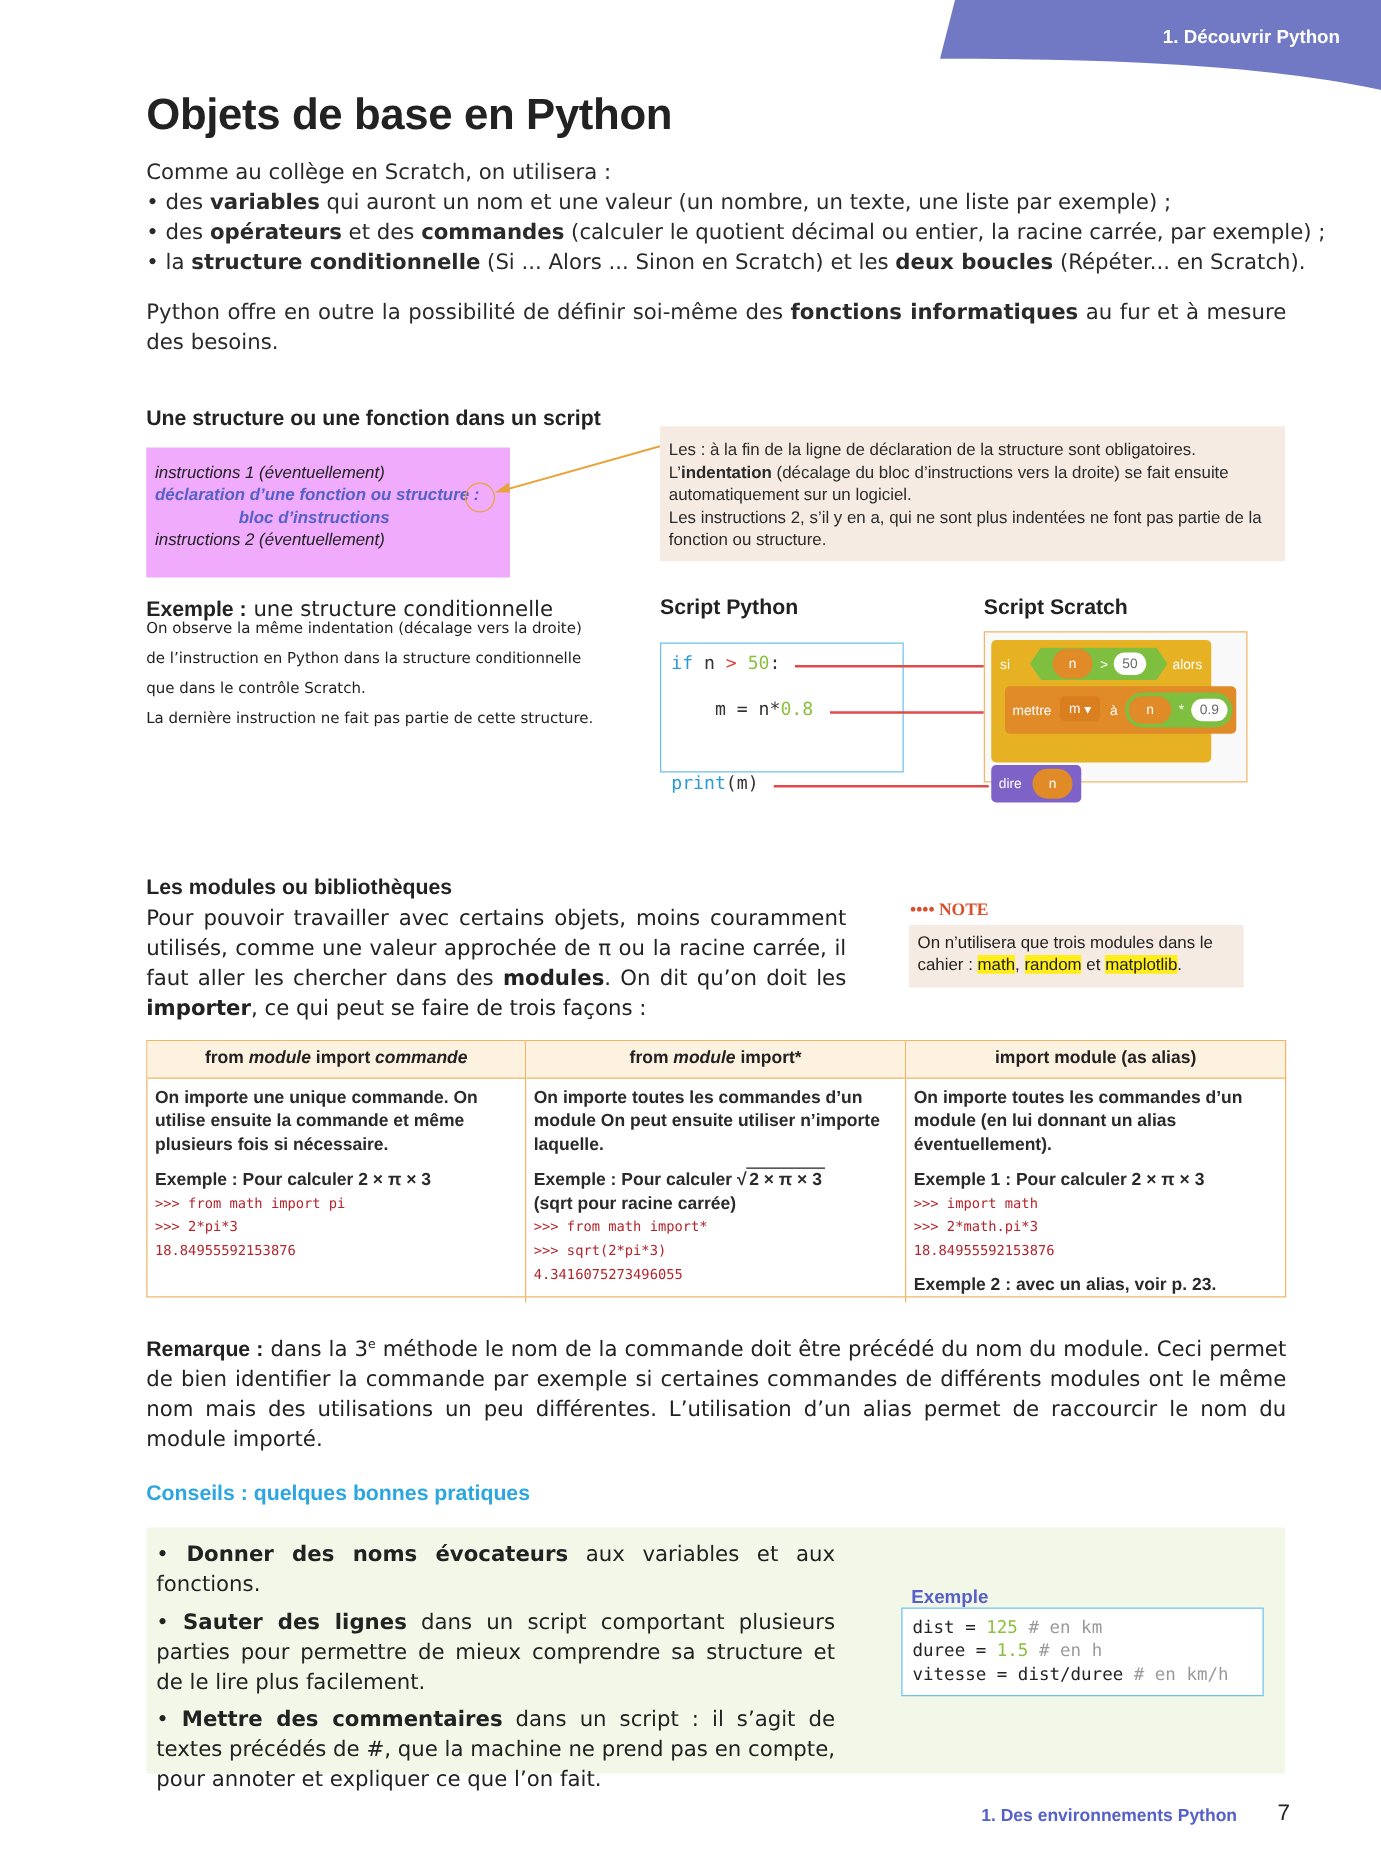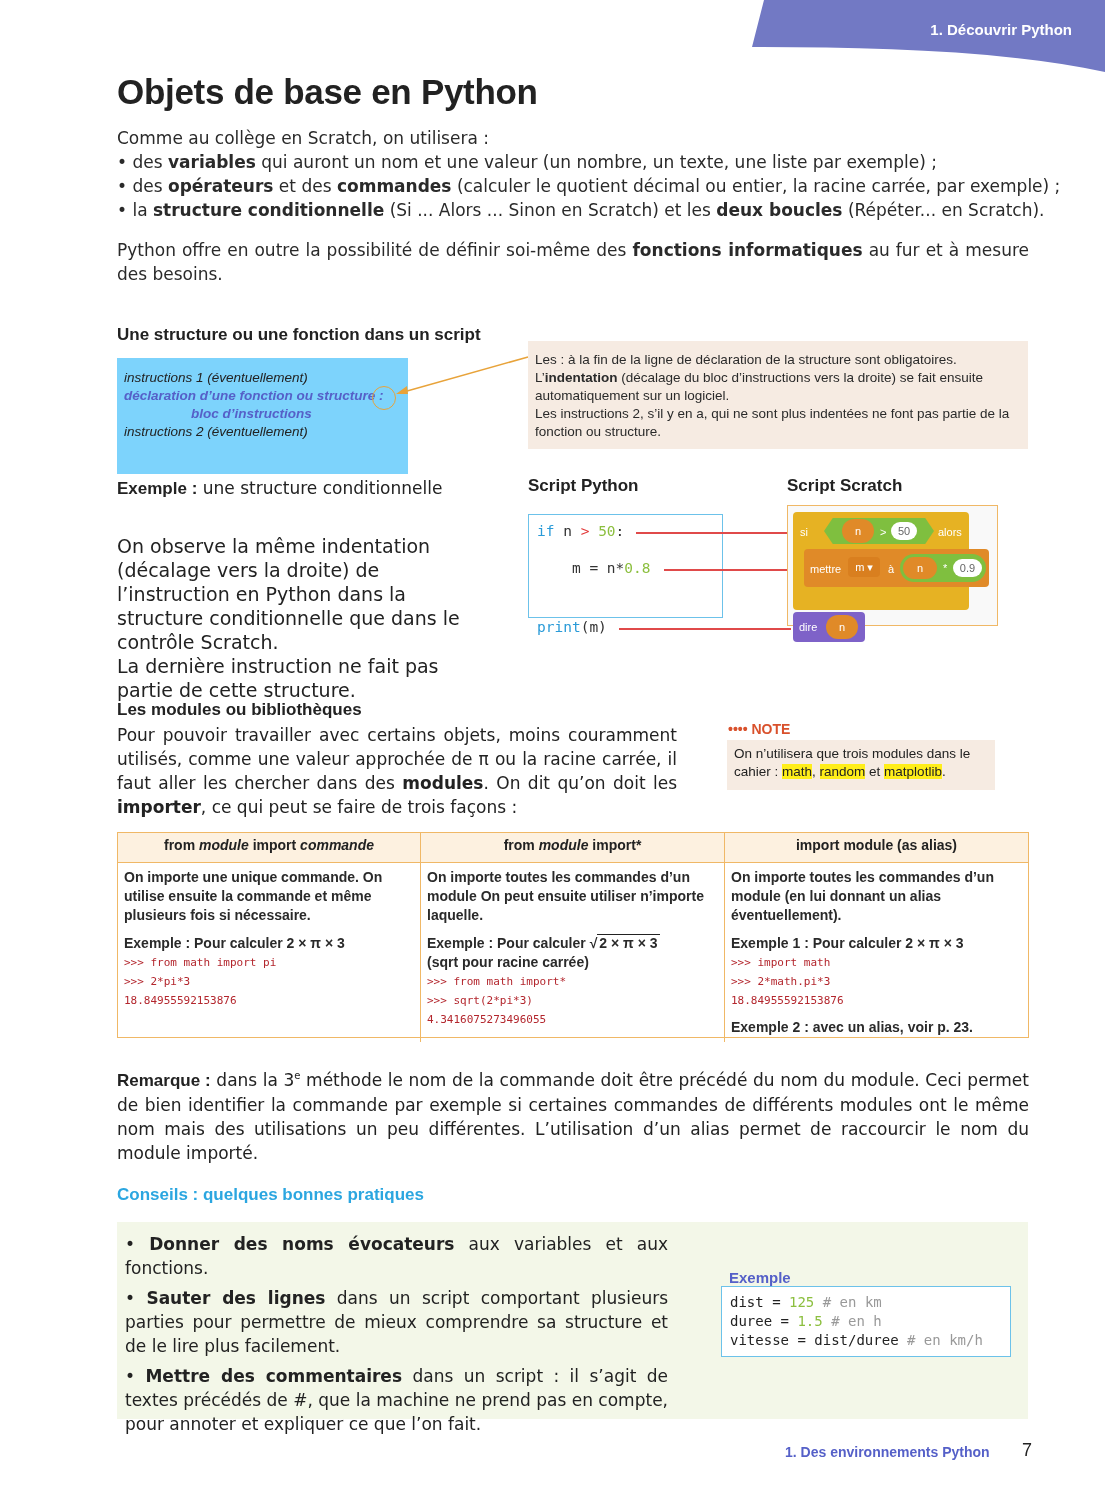--- a/index.html
+++ b/index.html
@@ -16,51 +16,51 @@
   #page-title { left: 117px; top: 72px; font-size: 35px; font-weight: bold; font-family: "Liberation Sans", sans-serif; color: #222; letter-spacing: -0.3px; }
 
   .body-text { font-size: 17px; line-height: 24px; color: #2a2a2a; }
   #intro { left: 117px; top: 126px; width: 912px; }
   #intro p { white-space: nowrap; }
   #intro2 { left: 117px; top: 238px; width: 912px; text-align: justify; }
 
   .h2 { font-weight: bold; font-size: 17px; color: #222; font-family: "Liberation Sans", sans-serif; }
   #struct-heading { left: 117px; top: 325px; }
 
-  #struct-box { left: 117px; top: 358px; width: 291px; height: 116px; background: #7dd3fc; padding: 11px 7px; font-family: "Liberation Sans", sans-serif; font-size: 13.5px; line-height: 18px; font-style: italic; }
+  #struct-box { left: 117px; top: 358px; width: 291px; height: 104px; background: #f0abfc; padding: 11px 7px; font-family: "Liberation Sans", sans-serif; font-size: 13.5px; line-height: 18px; font-style: italic; }
   #struct-box .blue { color: #5560c8; font-weight: bold; }
   #struct-box .indent { padding-left: 67px; }
   #colon-circle { left: 372px; top: 386px; width: 24px; height: 24px; border: 1.5px solid #e8a33a; border-radius: 50%; }
   #arrow-svg { left: 390px; top: 355px; width: 140px; height: 45px; }
 
   #note-box-struct { left: 528px; top: 341px; width: 500px; height: 108px; background: #f6ebe2; padding: 10px 7px; font-family: "Liberation Sans", sans-serif; font-size: 13.5px; line-height: 18px; color: #2a2a2a; }
 
   #example-heading { left: 117px; top: 478px; font-size: 17px; }
-  #example-text { left: 117px; top: 534px; width: 360px; font-size: 19px; line-height: 24px; }
+  #example-text { left: 117px; top: 490px; width: 360px; font-size: 12px; line-height: 24px; }
 
   #py-heading { left: 528px; top: 476px; }
   #scratch-heading { left: 787px; top: 476px; }
 
   #py-box { left: 528px; top: 514px; width: 195px; height: 104px; border: 1.5px solid #6cc2ea; font-family: "DejaVu Sans Mono", monospace; font-size: 14.5px; color: #333; }
   #py-box .line { position: absolute; left: 8px; white-space: pre; }
   .kw { color: #2a9bd8; }
   .op { color: #e23a3a; }
   .num { color: #8cbf3f; }
   .cmt { color: #999; }
 
   .connector { height: 1.5px; background: #e04a4a; }
 
   #scratch-box { left: 787px; top: 505px; width: 211px; height: 121px; border: 1.5px solid #f0b866; background: #f9f9f9; }
   .sblock { position: absolute; font-family: "Liberation Sans", sans-serif; color: #fff; font-size: 11px; }
   .pill { position: absolute; border-radius: 14px; display: flex; align-items: center; justify-content: center; font-family: "Liberation Sans", sans-serif; font-size: 11px; }
 
   #modules-heading { left: 117px; top: 700px; }
   #modules-text { left: 117px; top: 723px; width: 560px; font-size: 17px; line-height: 24px; text-align: justify; }
 
-  #note-label { left: 728px; top: 721px; color: #d9512c; font-weight: bold; font-size: 14px; font-family: Liberation Sans, sans-serif; }
+  #note-label { left: 728px; top: 721px; color: #d9512c; font-weight: bold; font-size: 14px; font-family: Liberation Serif, serif; }
   #note-box { left: 727px; top: 740px; width: 268px; height: 50px; background: #f6ebe2; padding: 5px 7px; font-family: "Liberation Sans", sans-serif; font-size: 13.5px; line-height: 18px; }
   .hl { background: #ffee1a; }
 
   #import-table { left: 117px; top: 832px; width: 912px; height: 206px; border: 1.5px solid #f0b866; display: grid; grid-template-columns: 303px 304px 1fr; }
   .col { border-right: 1.5px solid #f0b866; display: flex; flex-direction: column; }
   .col:last-child { border-right: none; }
   .col-head { background: #fdf1e0; height: 30px; border-bottom: 1.5px solid #f0b866; text-align: center; font-family: "Liberation Sans", sans-serif; font-weight: bold; font-size: 14px; line-height: 25px; }
   .col-body { padding: 5px 6px; font-family: "Liberation Sans", sans-serif; font-size: 14px; line-height: 19px; font-weight: bold; color: #2a2a2a; }
   .col-body .desc { margin-bottom: 9px; }
   .col-body .code { font-family: "DejaVu Sans Mono", monospace; color: #b3262d; font-weight: normal; font-size: 11px; }

